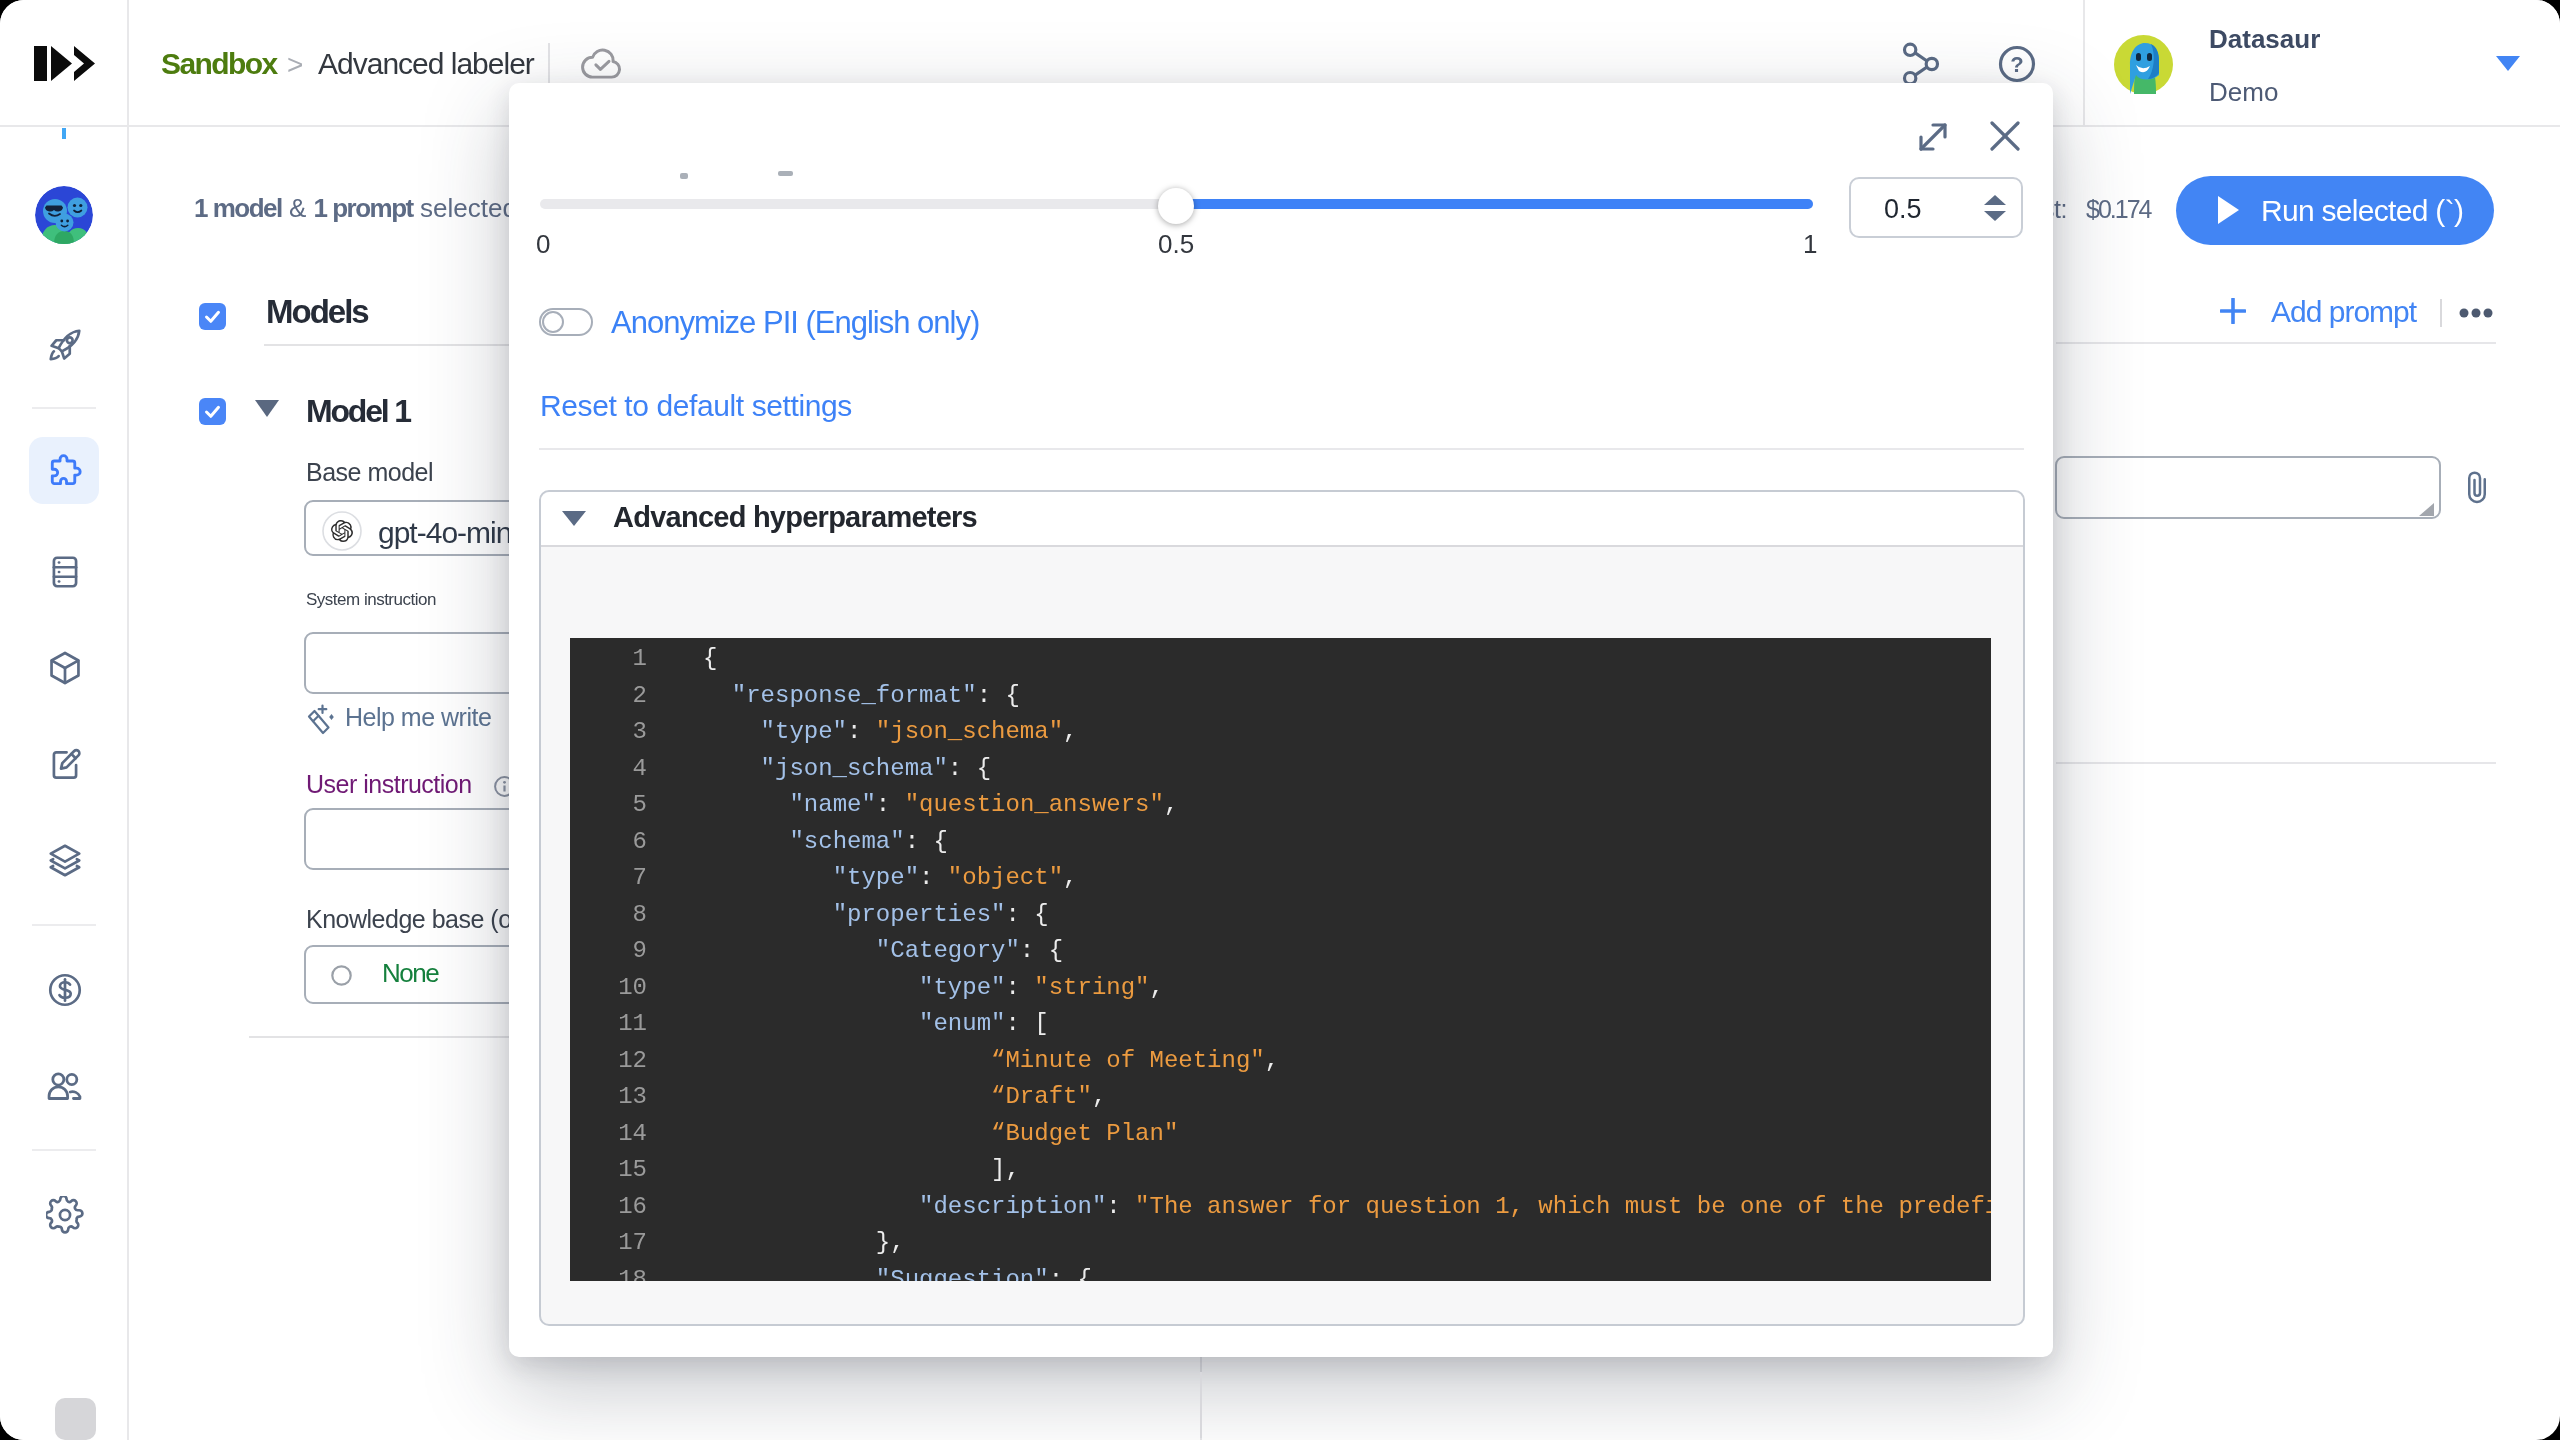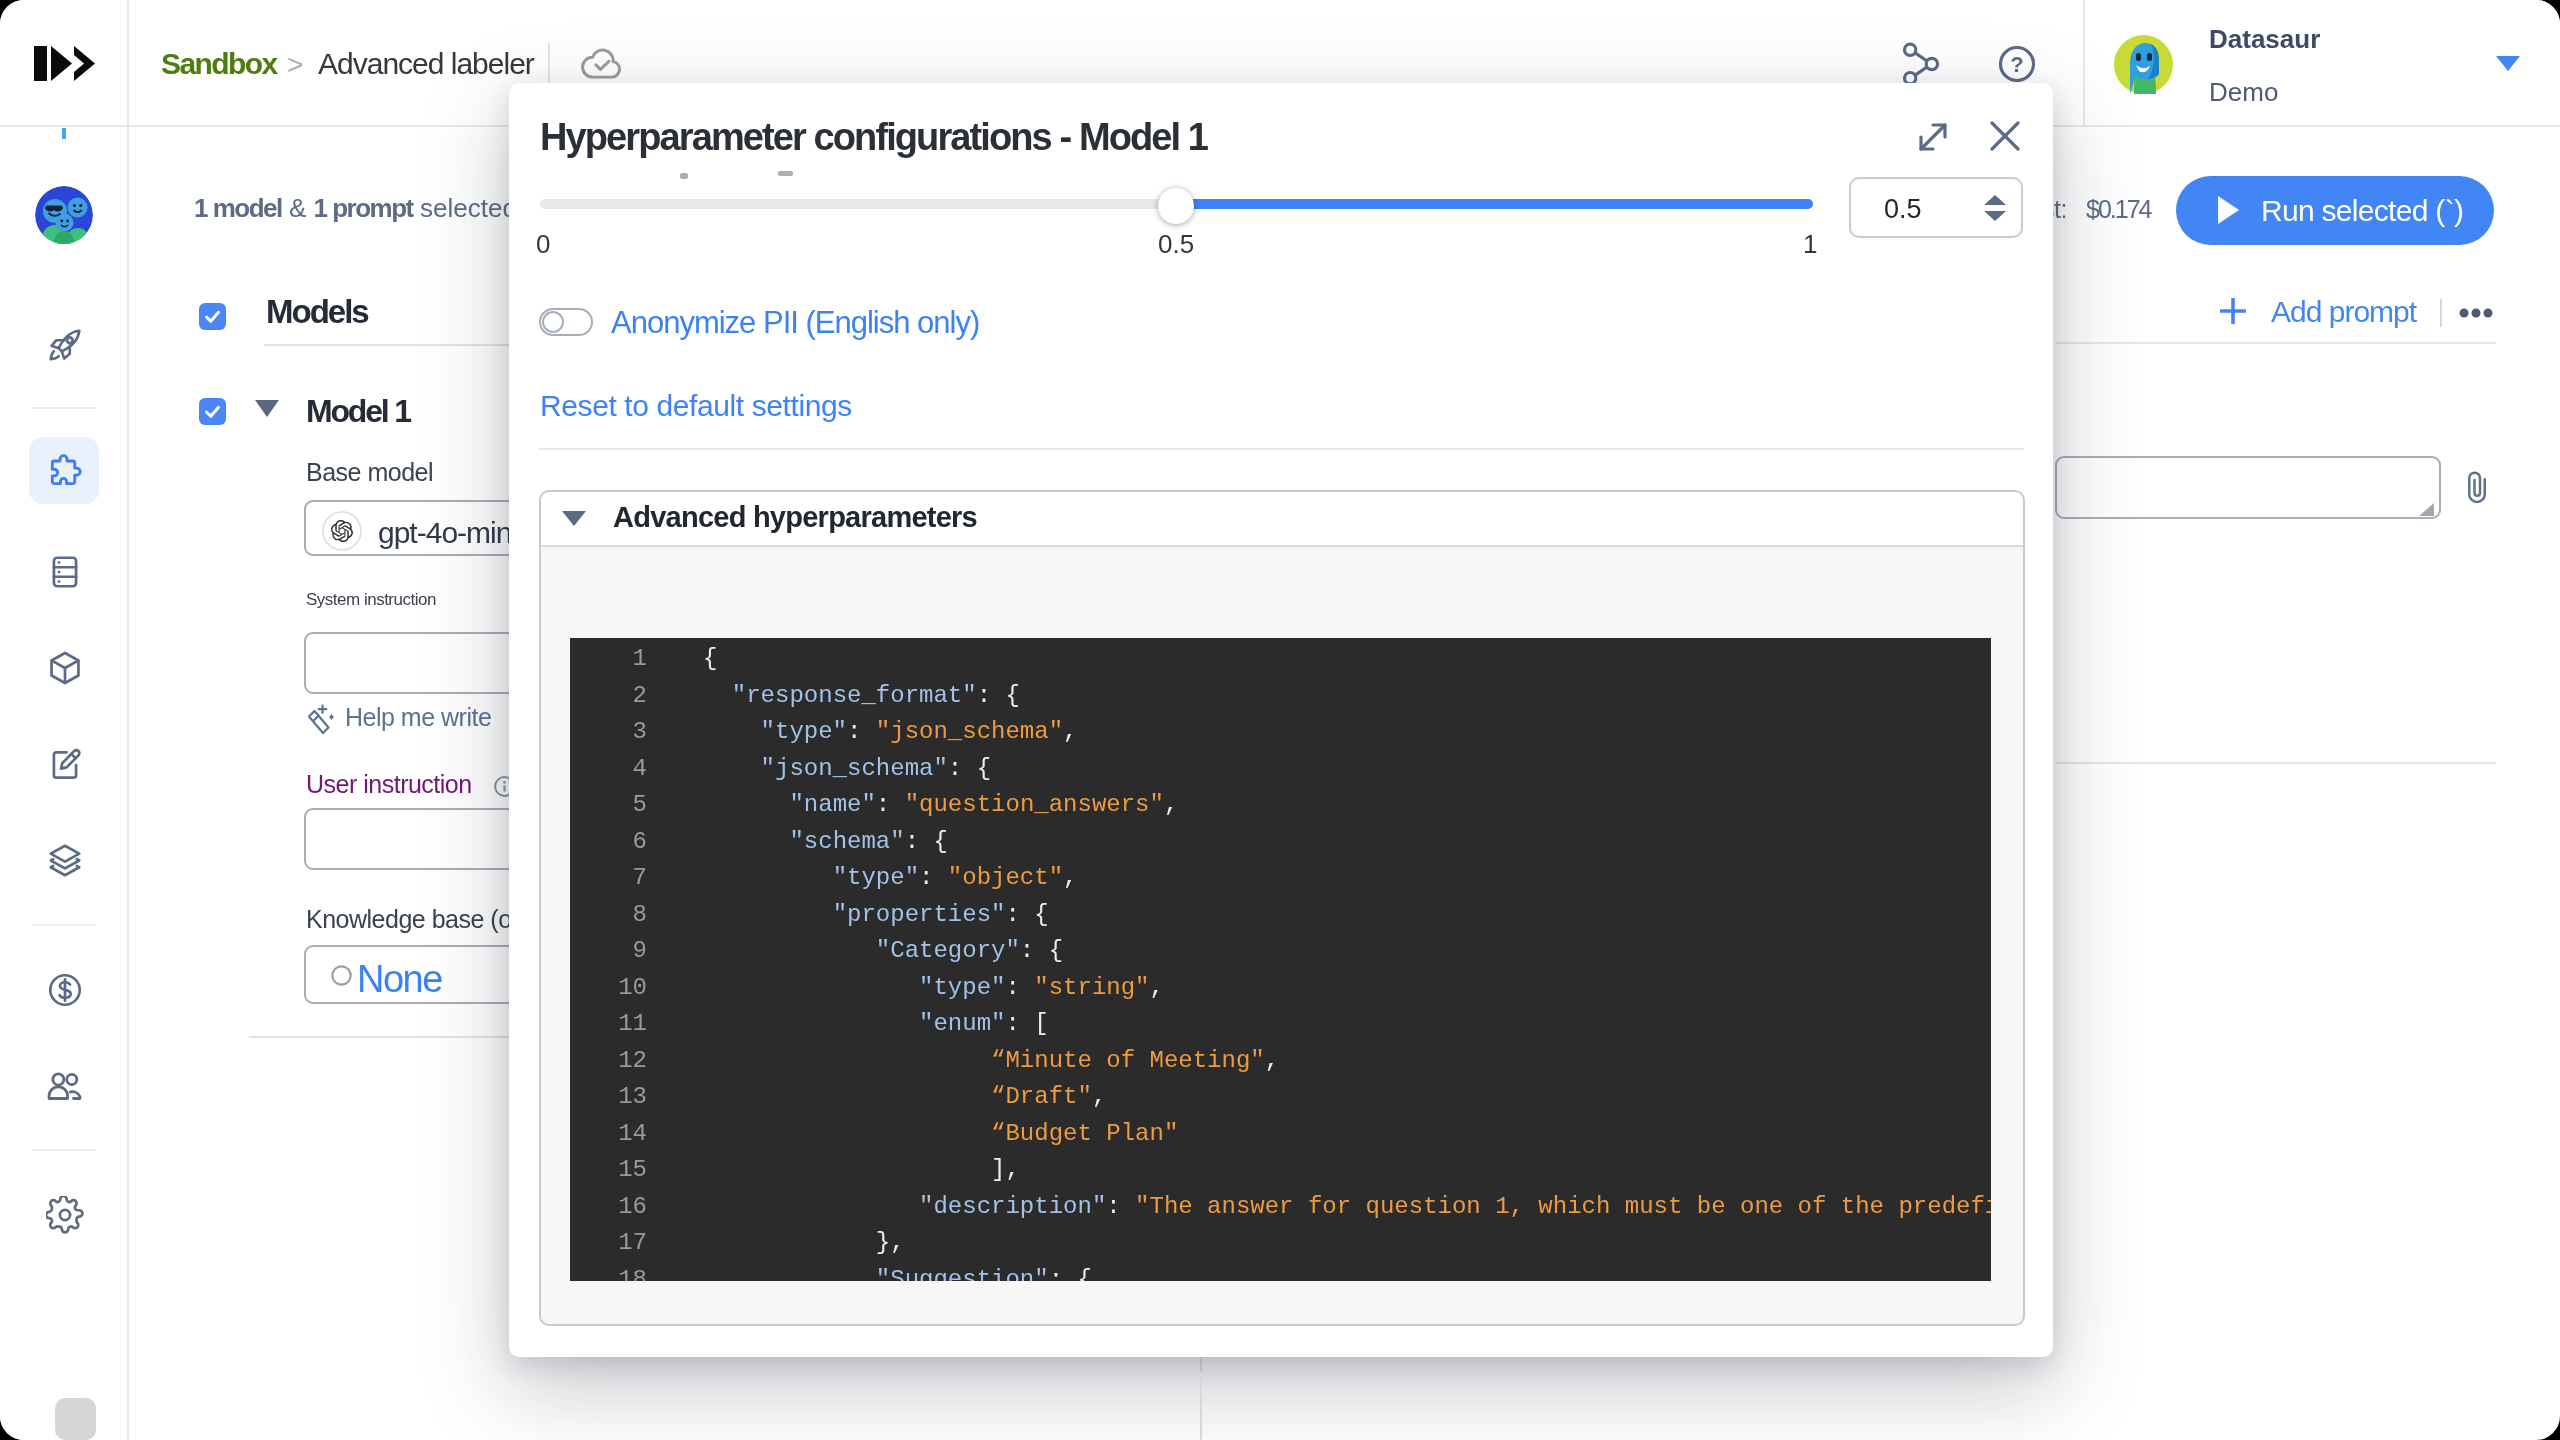--- a/index.html
+++ b/index.html
@@ -199,21 +199,21 @@
     <line x1="10.5" y1="9.5" x2="10.5" y2="15.5" stroke="#8b93a2" stroke-width="2.2"></line>
     <circle cx="10.5" cy="6.3" r="1.4" fill="#8b93a2"></circle>
   </svg>
   <div class="abs" style="left:304px;top:808px;width:540px;height:62px;background:#fff;border:2px solid #a7aeb8;border-radius:9px;"></div>
 
   <div class="txt" style="left:306px;top:905px;font-size:25px;letter-spacing:-0.5px;color:#3c434e;">Knowledge base (optional)</div>
   <div class="abs" style="left:304px;top:945px;width:540px;height:59px;background:#fff;border:2px solid #a7aeb8;border-radius:9px;"></div>
   <svg class="abs" style="left:331px;top:965px;" width="21" height="21" viewBox="0 0 21 21" fill="none">
       <circle cx="10.5" cy="10.5" r="9.2" stroke="#9aa0a8" stroke-width="2.2"></circle>
     </svg>
-  <div class="txt" style="left:357px;top:958px;font-size:38px;letter-spacing:-1.5px;color:#3b82f6;">None</div>
+  <div class="txt" style="left:382px;top:958px;font-size:26px;letter-spacing:-1.5px;color:#15803d;">None</div>
 
   <div class="abs" style="left:249px;top:1036px;width:825px;height:2px;background:#e3e3e5;"></div>
 
   <div class="txt" style="right:493px;top:195px;font-size:25px;letter-spacing:-0.5px;color:#5d6b85;">Estimated cost:</div>
   <div class="txt" style="left:2086px;top:195px;font-size:25px;letter-spacing:-2px;color:#5d6b85;">$0.174</div>
 
   <div class="abs" style="left:2176px;top:176px;width:318px;height:69px;background:#4285f4;border-radius:35px;"></div>
   <svg class="abs" style="left:2218px;top:196px;" width="21" height="28" viewBox="0 0 21 28">
       <polygon points="0,0 21,14 0,28" fill="#fff"></polygon>
     </svg>
@@ -241,21 +241,20 @@
   <svg class="abs" style="left:2461px;top:469px;" width="30" height="38" viewBox="0 0 24 30" fill="none" stroke="#5e718d" stroke-width="2" stroke-linecap="round">
     <path d="M19 8 v12 a6.2 6.2 0 0 1 -12.4 0 V7 a4.3 4.3 0 0 1 8.6 0 v12 a2.2 2.2 0 0 1 -4.4 0 V8.5"></path>
   </svg>
 
   <div class="abs" style="left:2056px;top:762px;width:440px;height:2px;background:#e6e6e9;"></div>
 
   <div id="modal" class="abs" style="left:509px;top:83px;width:1544px;height:1274px;background:#fff;border-radius:10px;box-shadow:0 8px 24px rgba(40,45,60,0.14), 0 30px 85px 2px rgba(40,45,60,0.26);"></div>
 
   <div class="abs" style="left:1200px;top:1372px;width:2px;height:66px;background:#d8d8dc;"></div>
 
-  <div class="txt" style="left:540px;top:116px;font-size:38px;font-weight:700;letter-spacing:-1.9px;color:#2b2f36;">Hyperparameter configurations - Model 1</div>
 
   <svg class="abs" style="left:1914px;top:118px;" width="38" height="38" viewBox="0 0 38 38" fill="none" stroke="#5b6b85" stroke-width="3.2" stroke-linecap="round" stroke-linejoin="round">
     <line x1="7" y1="31" x2="31" y2="7"></line>
     <polyline points="19,7 31,7 31,19"></polyline>
     <polyline points="7,19 7,31 19,31"></polyline>
   </svg>
   <svg class="abs" style="left:1990px;top:121px;" width="30" height="30" viewBox="0 0 30 30" stroke="#5b6b85" stroke-width="3.2" stroke-linecap="round">
       <line x1="2" y1="2" x2="28" y2="28"></line>
       <line x1="28" y1="2" x2="2" y2="28"></line>
     </svg>

